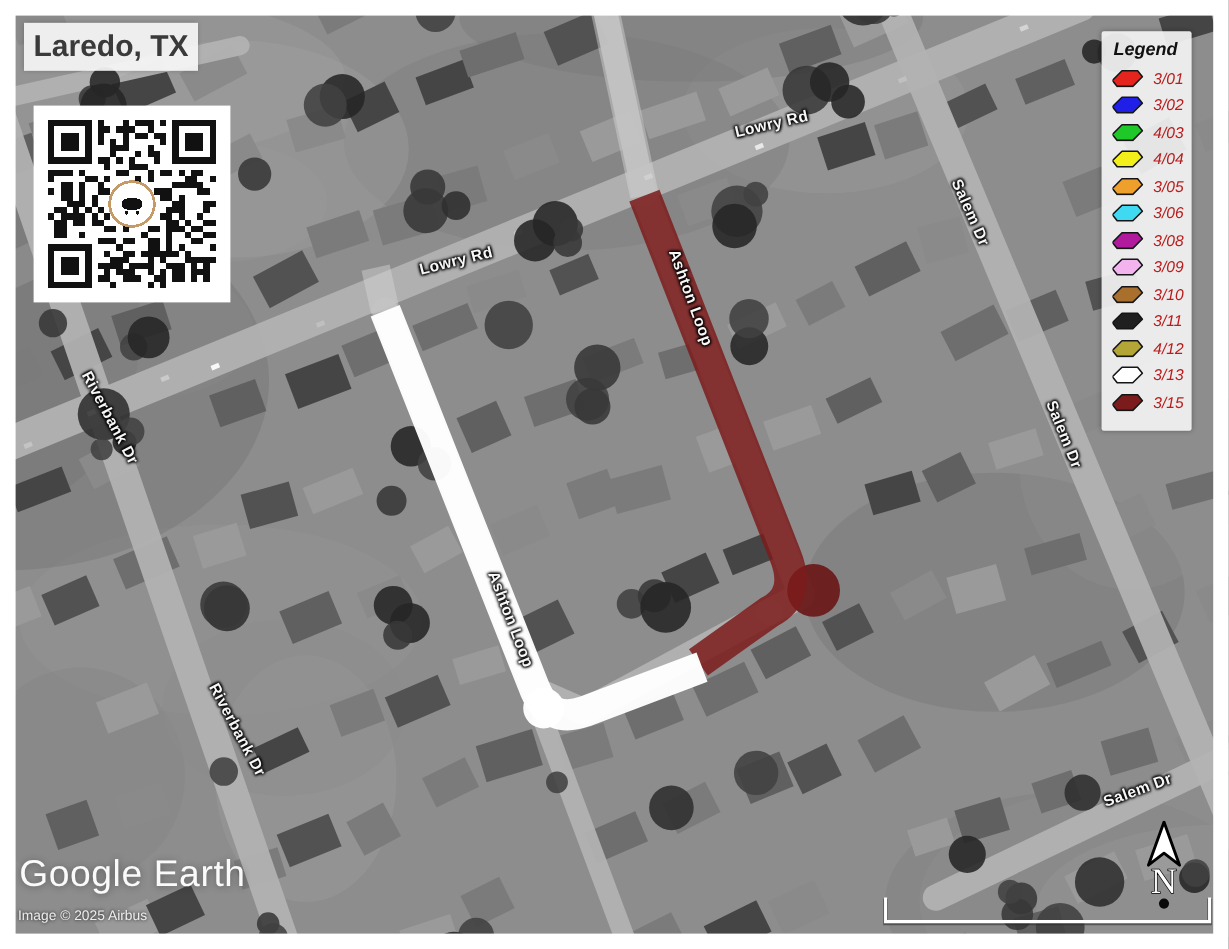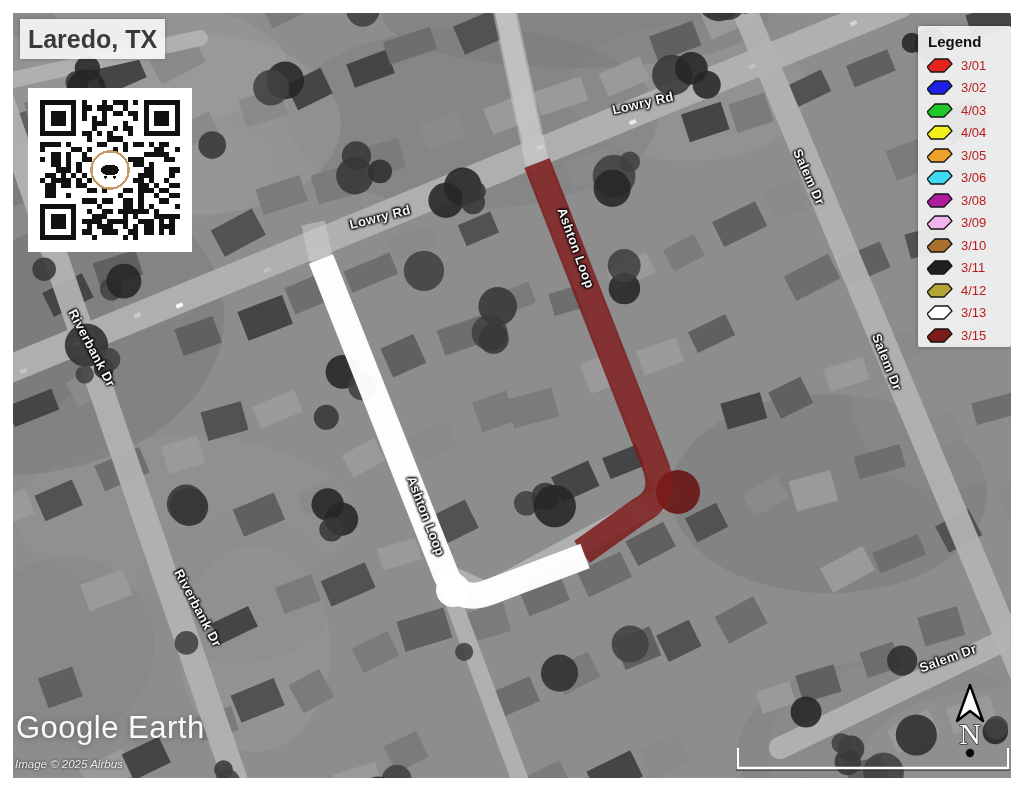--- a/index.html
+++ b/index.html
@@ -18,33 +18,33 @@
   .titlebox{position:absolute;left:20px;top:19px;width:145px;height:40px;z-index:30;
             background:rgba(245,245,245,.93);display:flex;align-items:center;justify-content:center;
             font-size:25px;font-weight:700;color:#3a3a3a;box-shadow:0 0 4px rgba(0,0,0,.25);}
 
   
   .qrbox{position:absolute;left:28px;top:88px;width:164px;height:164px;background:#fff;
          z-index:30;padding:7px;box-sizing:border-box;}
   .qrbox svg{display:block;width:100%;height:100%;}
 
   
-  .legend{position:absolute;left:918px;top:26px;width:93px;z-index:30;box-sizing:border-box;
-          background:rgba(243,243,243,.92);padding:7px 9px 0 9px;border-radius:2px;
-          box-shadow:0 0 4px rgba(0,0,0,.3);}
+  .legend{position:absolute;left:918px;top:26px;width:75px;z-index:30;box-sizing:border-box;
+          background:rgba(243,243,243,.92);padding:7px 9px 12px 9px;border-radius:2px;
+          box-shadow:0 0 4px rgba(0,0,0,.3);font-style:italic;}
   .legend-title{font-size:15px;font-weight:700;color:#111;margin:0 0 4px 1px;}
   .leg-row{display:flex;align-items:center;gap:8px;height:22.5px;}
   .leg-row svg{flex:0 0 auto;}
   .leg-date{font-size:13px;color:#b91c1c;}
 
   
   .watermark{position:absolute;left:16px;top:710px;z-index:30;color:rgba(255,255,255,.96);
              font-size:31px;letter-spacing:.5px;text-shadow:0 1px 6px rgba(0,0,0,.35);}
   .attribution{position:absolute;left:15px;top:758px;z-index:30;color:rgba(255,255,255,.88);
-               font-size:11.5px;text-shadow:0 0 3px rgba(0,0,0,.9);font-style:italic;}
+               font-size:11.5px;text-shadow:0 0 3px rgba(0,0,0,.9);}
 
   
   .scalebar{position:absolute;left:735px;top:742px;width:276px;height:30px;z-index:30;}
   .scalebar svg{position:absolute;inset:0;}
   .scalebar .sb-label{position:absolute;left:0;right:0;top:2px;text-align:left;
           color:#fff;font-size:16px;
           text-shadow:-1px -1px 2px #000,1px -1px 2px #000,-1px 1px 2px #000,1px 1px 2px #000;margin-top:36px;}
 
   
   .north{position:absolute;left:953px;top:684px;width:34px;height:74px;z-index:30;}

